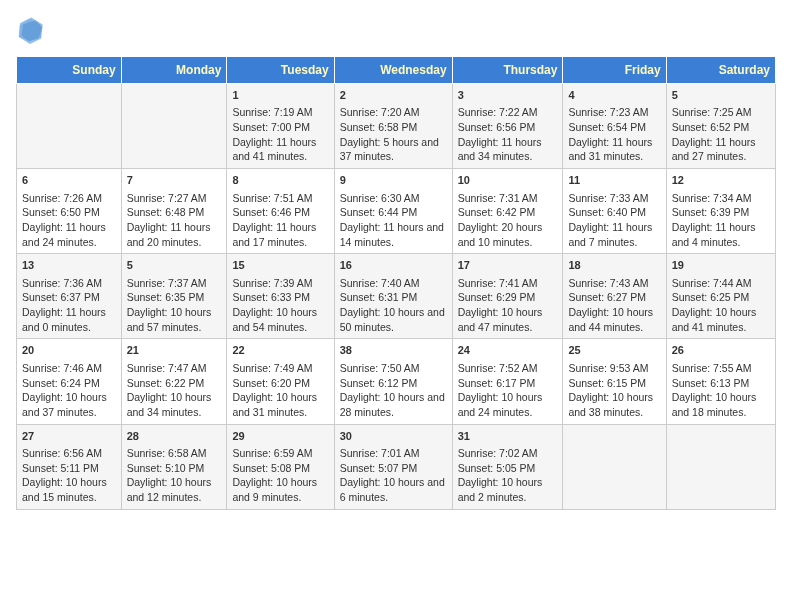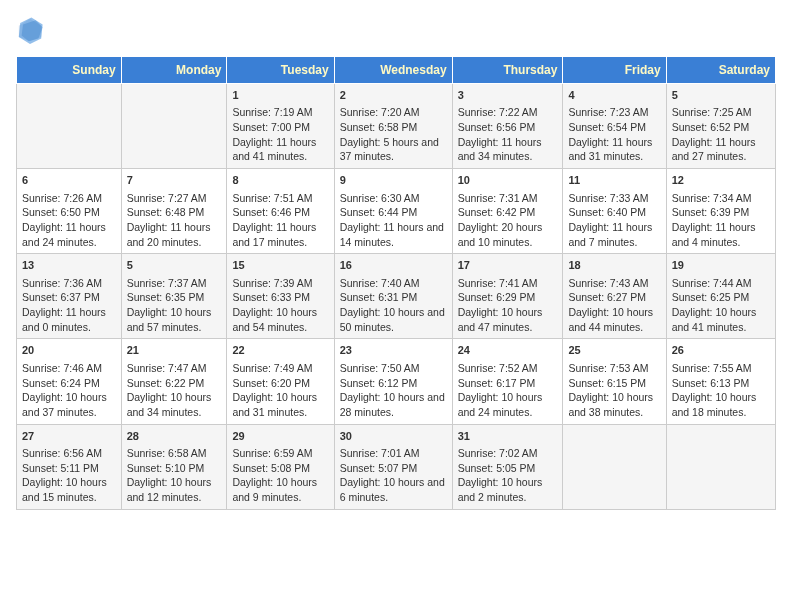--- a/index.html
+++ b/index.html
@@ -261,34 +261,34 @@
           <div>Sunset: 6:22 PM</div>
           <div>Daylight: 10 hours and 34 minutes.</div>
         </td>
         <td>
           <span class="day-num">22</span>
           <div>Sunrise: 7:49 AM</div>
           <div>Sunset: 6:20 PM</div>
           <div>Daylight: 10 hours and 31 minutes.</div>
         </td>
         <td>
-          <span class="day-num">23</span>
+          <span class="day-num">38</span>
           <div>Sunrise: 7:50 AM</div>
           <div>Sunset: 6:12 PM</div>
           <div>Daylight: 10 hours and 28 minutes.</div>
         </td>
         <td>
           <span class="day-num">24</span>
           <div>Sunrise: 7:52 AM</div>
           <div>Sunset: 6:17 PM</div>
           <div>Daylight: 10 hours and 24 minutes.</div>
         </td>
         <td>
           <span class="day-num">25</span>
-          <div>Sunrise: 7:53 AM</div>
+          <div>Sunrise: 9:53 AM</div>
           <div>Sunset: 6:15 PM</div>
           <div>Daylight: 10 hours and 38 minutes.</div>
         </td>
         <td>
           <span class="day-num">26</span>
           <div>Sunrise: 7:55 AM</div>
           <div>Sunset: 6:13 PM</div>
           <div>Daylight: 10 hours and 18 minutes.</div>
         </td>
       </tr>

